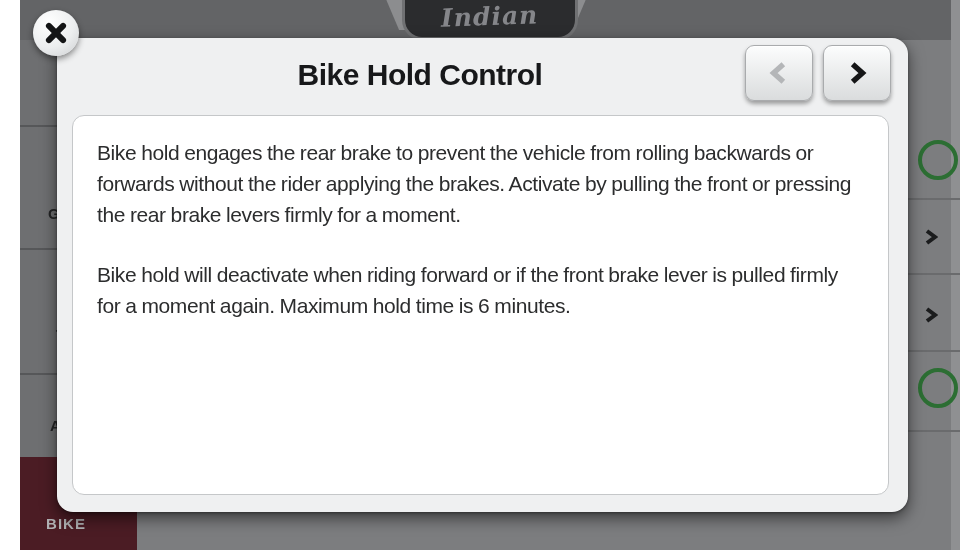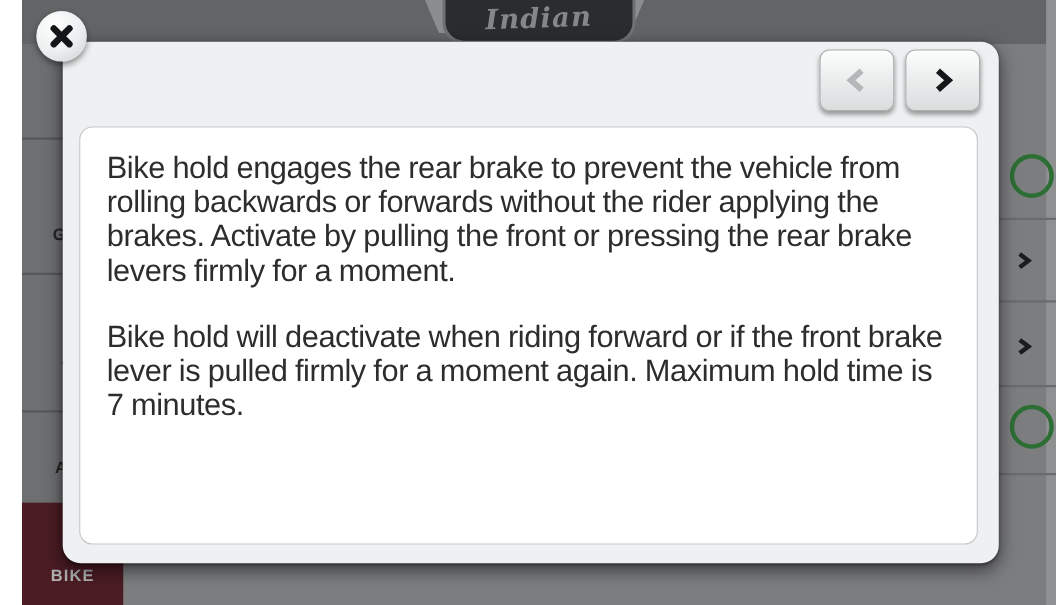--- a/index.html
+++ b/index.html
@@ -18,21 +18,21 @@
   .badge-plaque{left:382px;top:-4px;width:170px;height:41px;background:#2b2c2e;
                 border:3px solid #707173;border-top:none;border-radius:0 0 20px 20px;
                 display:flex;align-items:center;justify-content:center;}
   .brand-script{font-family:"DejaVu Serif",serif;font-style:italic;font-weight:bold;
                 font-size:25px;color:#85868a;letter-spacing:1px;transform:rotate(-2deg);}
 
   
   .sidebar{left:0;top:40px;width:92px;height:510px;background:#6e6f71;}
   .tile{position:absolute;left:0;width:92px;background:#6e6f71;border-top:2px solid #565759;}
   .tile.first{border-top:none;}
-  .tile.selected{background:#4b1c24;border-top:none;}
+  .tile.selected{background:#4b1c24;border-top:none;padding-left:25px;}
   .ring-icon{position:absolute;width:30px;height:30px;border:5px solid #232425;border-radius:50%;}
   .blob-icon{position:absolute;background:#232425;border-radius:4px;}
   .tile-label{position:absolute;font-size:15px;font-weight:bold;color:#232425;letter-spacing:.5px;}
   .tile.selected .tile-label{color:#b0b1b3;width:92px;left:0;text-align:center;letter-spacing:1px;}
   .bike-icon{position:absolute;left:40px;top:14px;}
 
   
   .row-sep{position:absolute;left:92px;width:848px;height:2px;background:#6a6b6d;}
   .toggle-ring{position:absolute;width:32px;height:32px;border:4px solid #2c6e33;border-radius:50%;}
   .row-chevron{position:absolute;}
@@ -48,21 +48,21 @@
            display:flex;align-items:center;justify-content:center;cursor:pointer;}
   .nav-btn.prev{left:688px;}
   .nav-btn.next{left:766px;}
   .chev{width:26px;height:30px;}
   .chev polyline{fill:none;stroke-width:5px;}
   .chev.disabled polyline{stroke:#b4b6b8;}
   .chev.enabled polyline{stroke:#151617;}
 
   .panel{left:15px;top:77px;width:817px;height:380px;background:#ffffff;border:1px solid #c5c7c9;
          border-radius:12px;box-sizing:border-box;padding:21px 26px 0 24px;}
-  .panel p{margin:0 0 29px 0;font-size:28px;line-height:31px;color:#2c2d2e;
+  .panel p{margin:0 0 29px 0;font-size:21px;line-height:31px;color:#2c2d2e;
            letter-spacing:-.4px;word-spacing:-.5px;}
 
   
   .close-btn{left:33px;top:10px;width:46px;height:46px;border-radius:50%;
              background:radial-gradient(circle at 35% 28%, #ffffff 0%, #eceeef 55%, #ccced0 100%);
              box-shadow:0 3px 6px rgba(0,0,0,.45);cursor:pointer;}
   .x-bar{position:absolute;left:10px;top:20px;width:26px;height:6px;background:#141516;border-radius:3px;}
   .x-bar.a{transform:rotate(45deg);}
   .x-bar.b{transform:rotate(-45deg);}
 </style>
@@ -114,35 +114,36 @@
           <circle cx="8" cy="19" r="5.5" fill="none" stroke="#9d9ea0" stroke-width="3"></circle>
           <circle cx="26" cy="19" r="5.5" fill="none" stroke="#9d9ea0" stroke-width="3"></circle>
           <path d="M6 12 L14 8 L22 12 L27 6" fill="none" stroke="#9d9ea0" stroke-width="3"></path>
         </svg>
         <span class="tile-label" style="top:58px">BIKE</span>
       </div>
     </div>
   </div>
 
   <div class="abs modal">
+    <div class="abs modal-title">Bike Hold Control</div>
 
     <div class="nav-btn prev">
       <svg class="chev disabled" viewBox="0 0 24 24">
         <polyline points="16,4 7,12 16,20"></polyline>
       </svg>
     </div>
     <div class="nav-btn next">
       <svg class="chev enabled" viewBox="0 0 24 24">
         <polyline points="8,4 17,12 8,20"></polyline>
       </svg>
     </div>
 
     <div class="abs panel">
       <p>Bike hold engages the rear brake to prevent the vehicle from rolling backwards or forwards without the rider applying the brakes. Activate by pulling the front or pressing the rear brake levers firmly for a moment.</p>
-      <p>Bike hold will deactivate when riding forward or if the front brake lever is pulled firmly for a moment again. Maximum hold time is 7 minutes.</p>
+      <p>Bike hold will deactivate when riding forward or if the front brake lever is pulled firmly for a moment again. Maximum hold time is 6 minutes.</p>
     </div>
   </div>
 
   <div class="abs close-btn">
     <span class="x-bar a"></span>
     <span class="x-bar b"></span>
   </div>
 
 </div>
 

